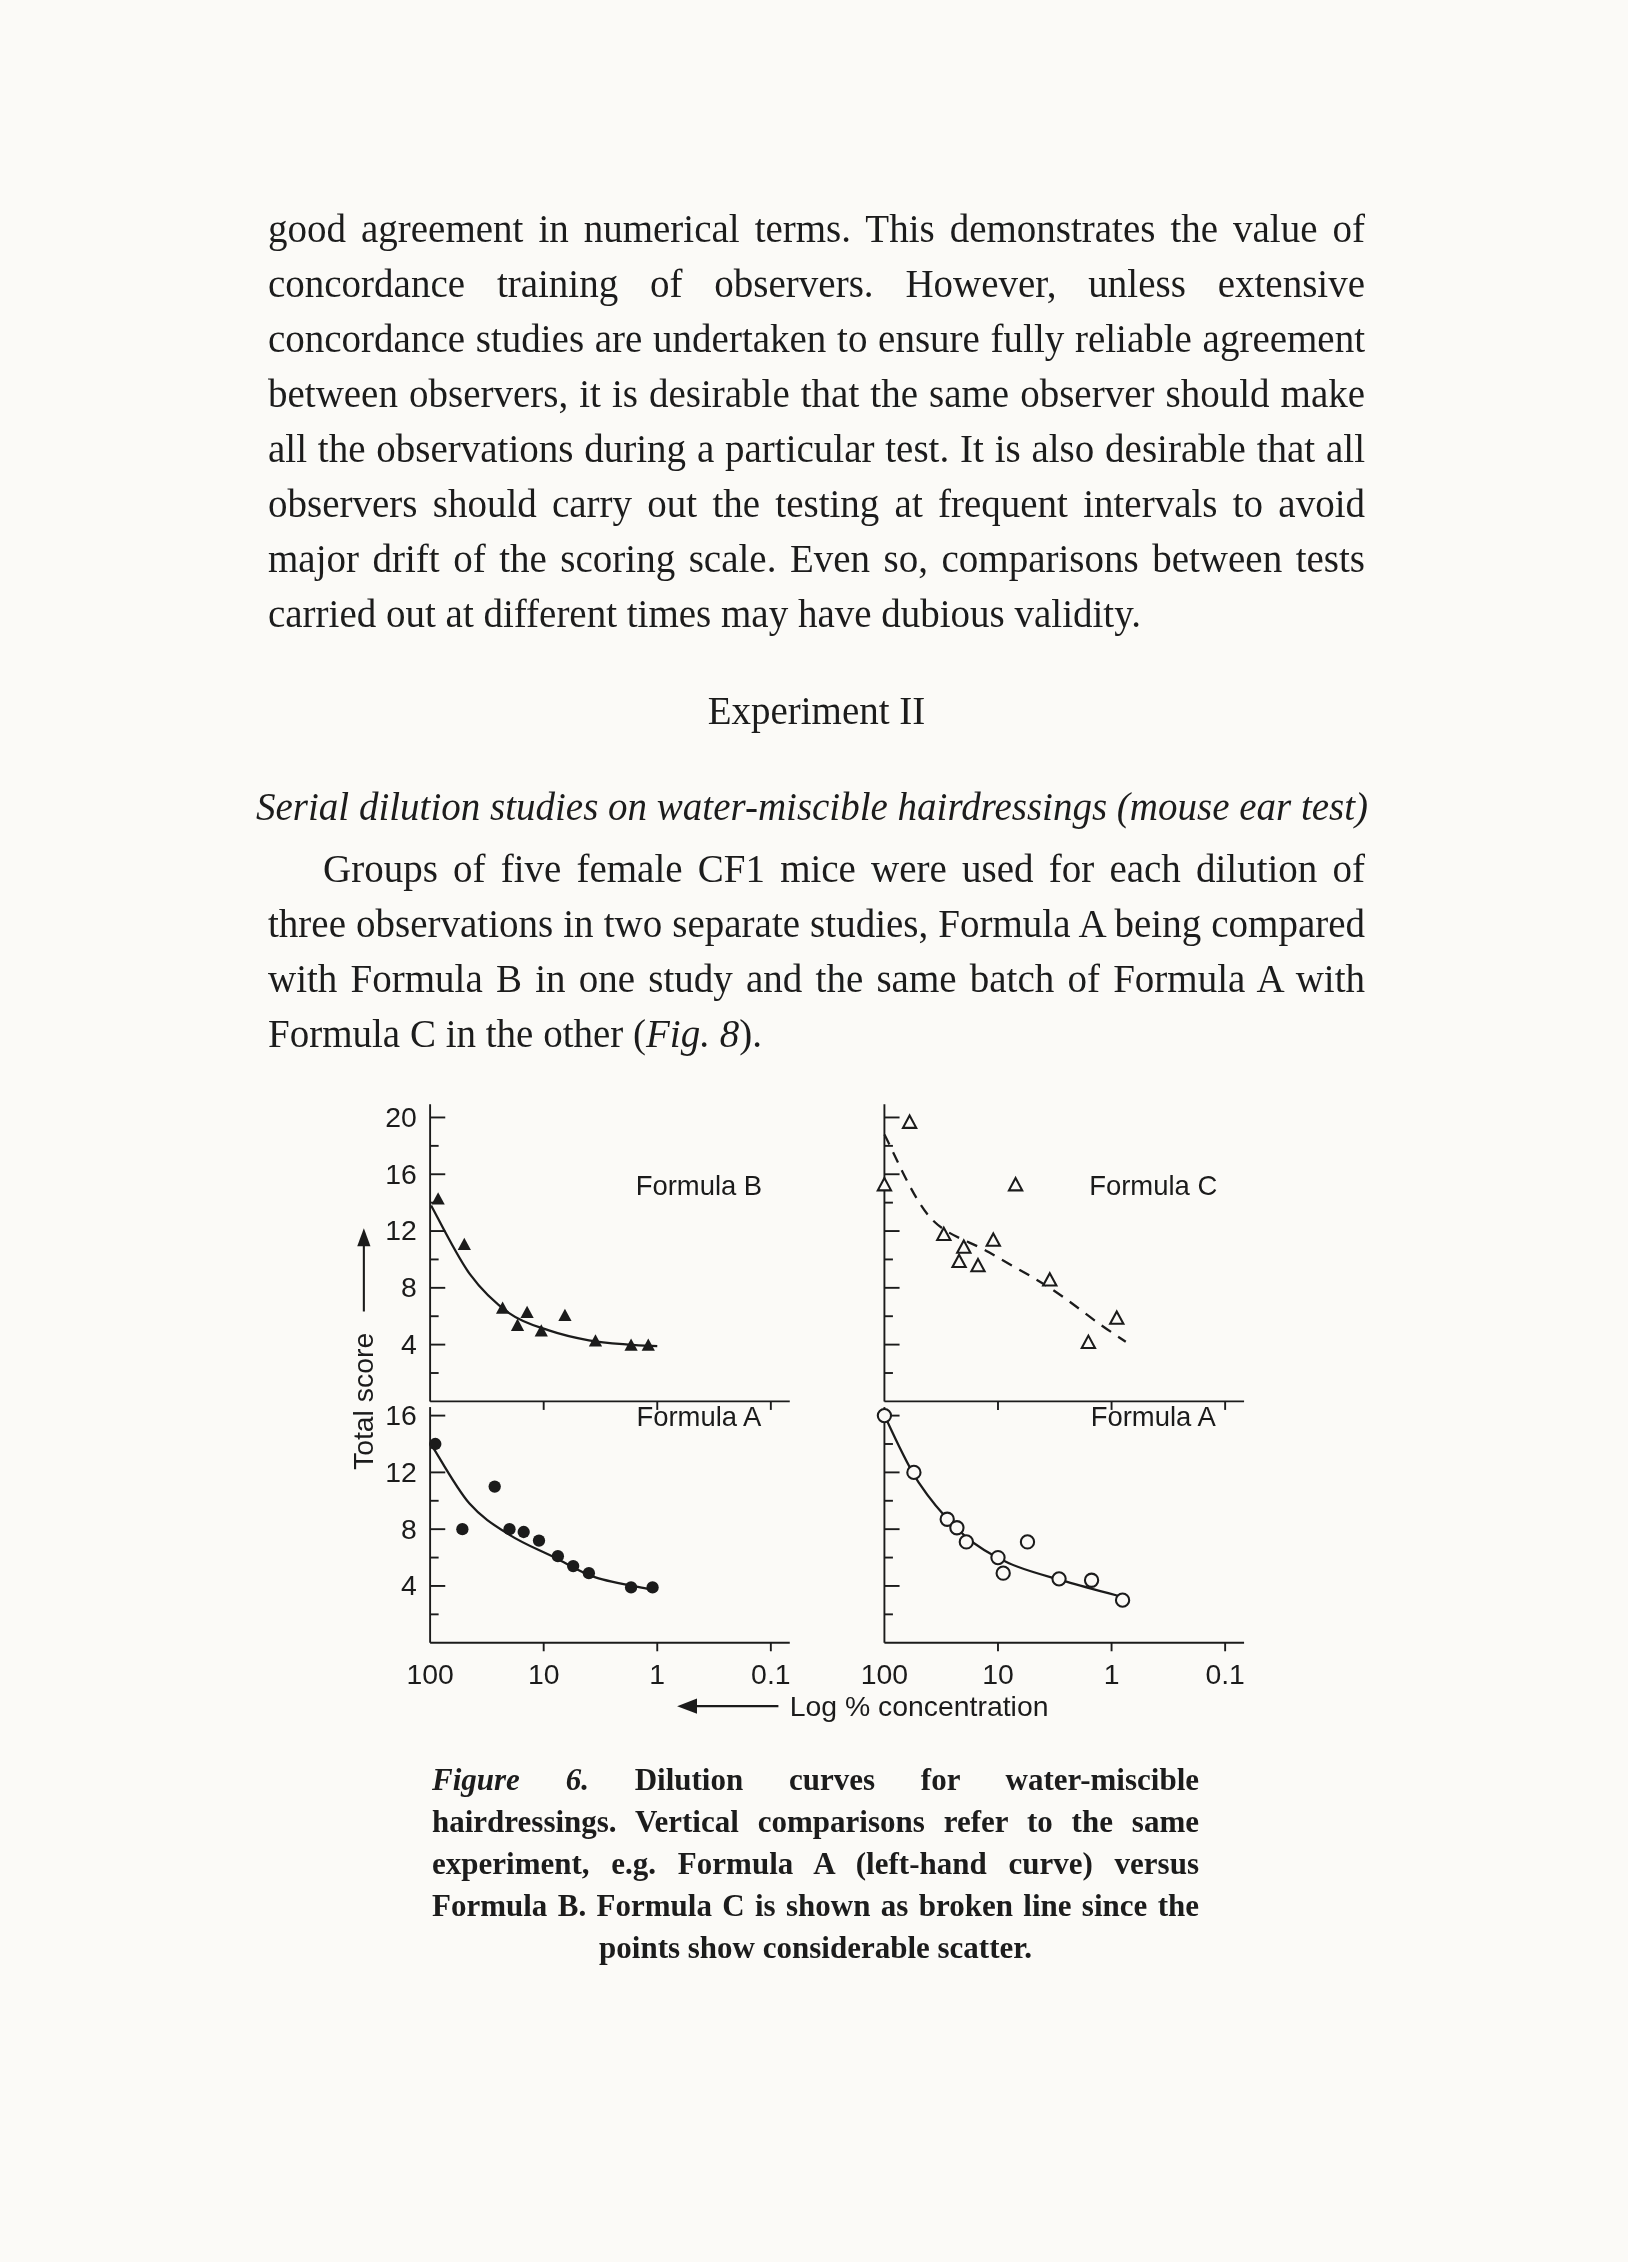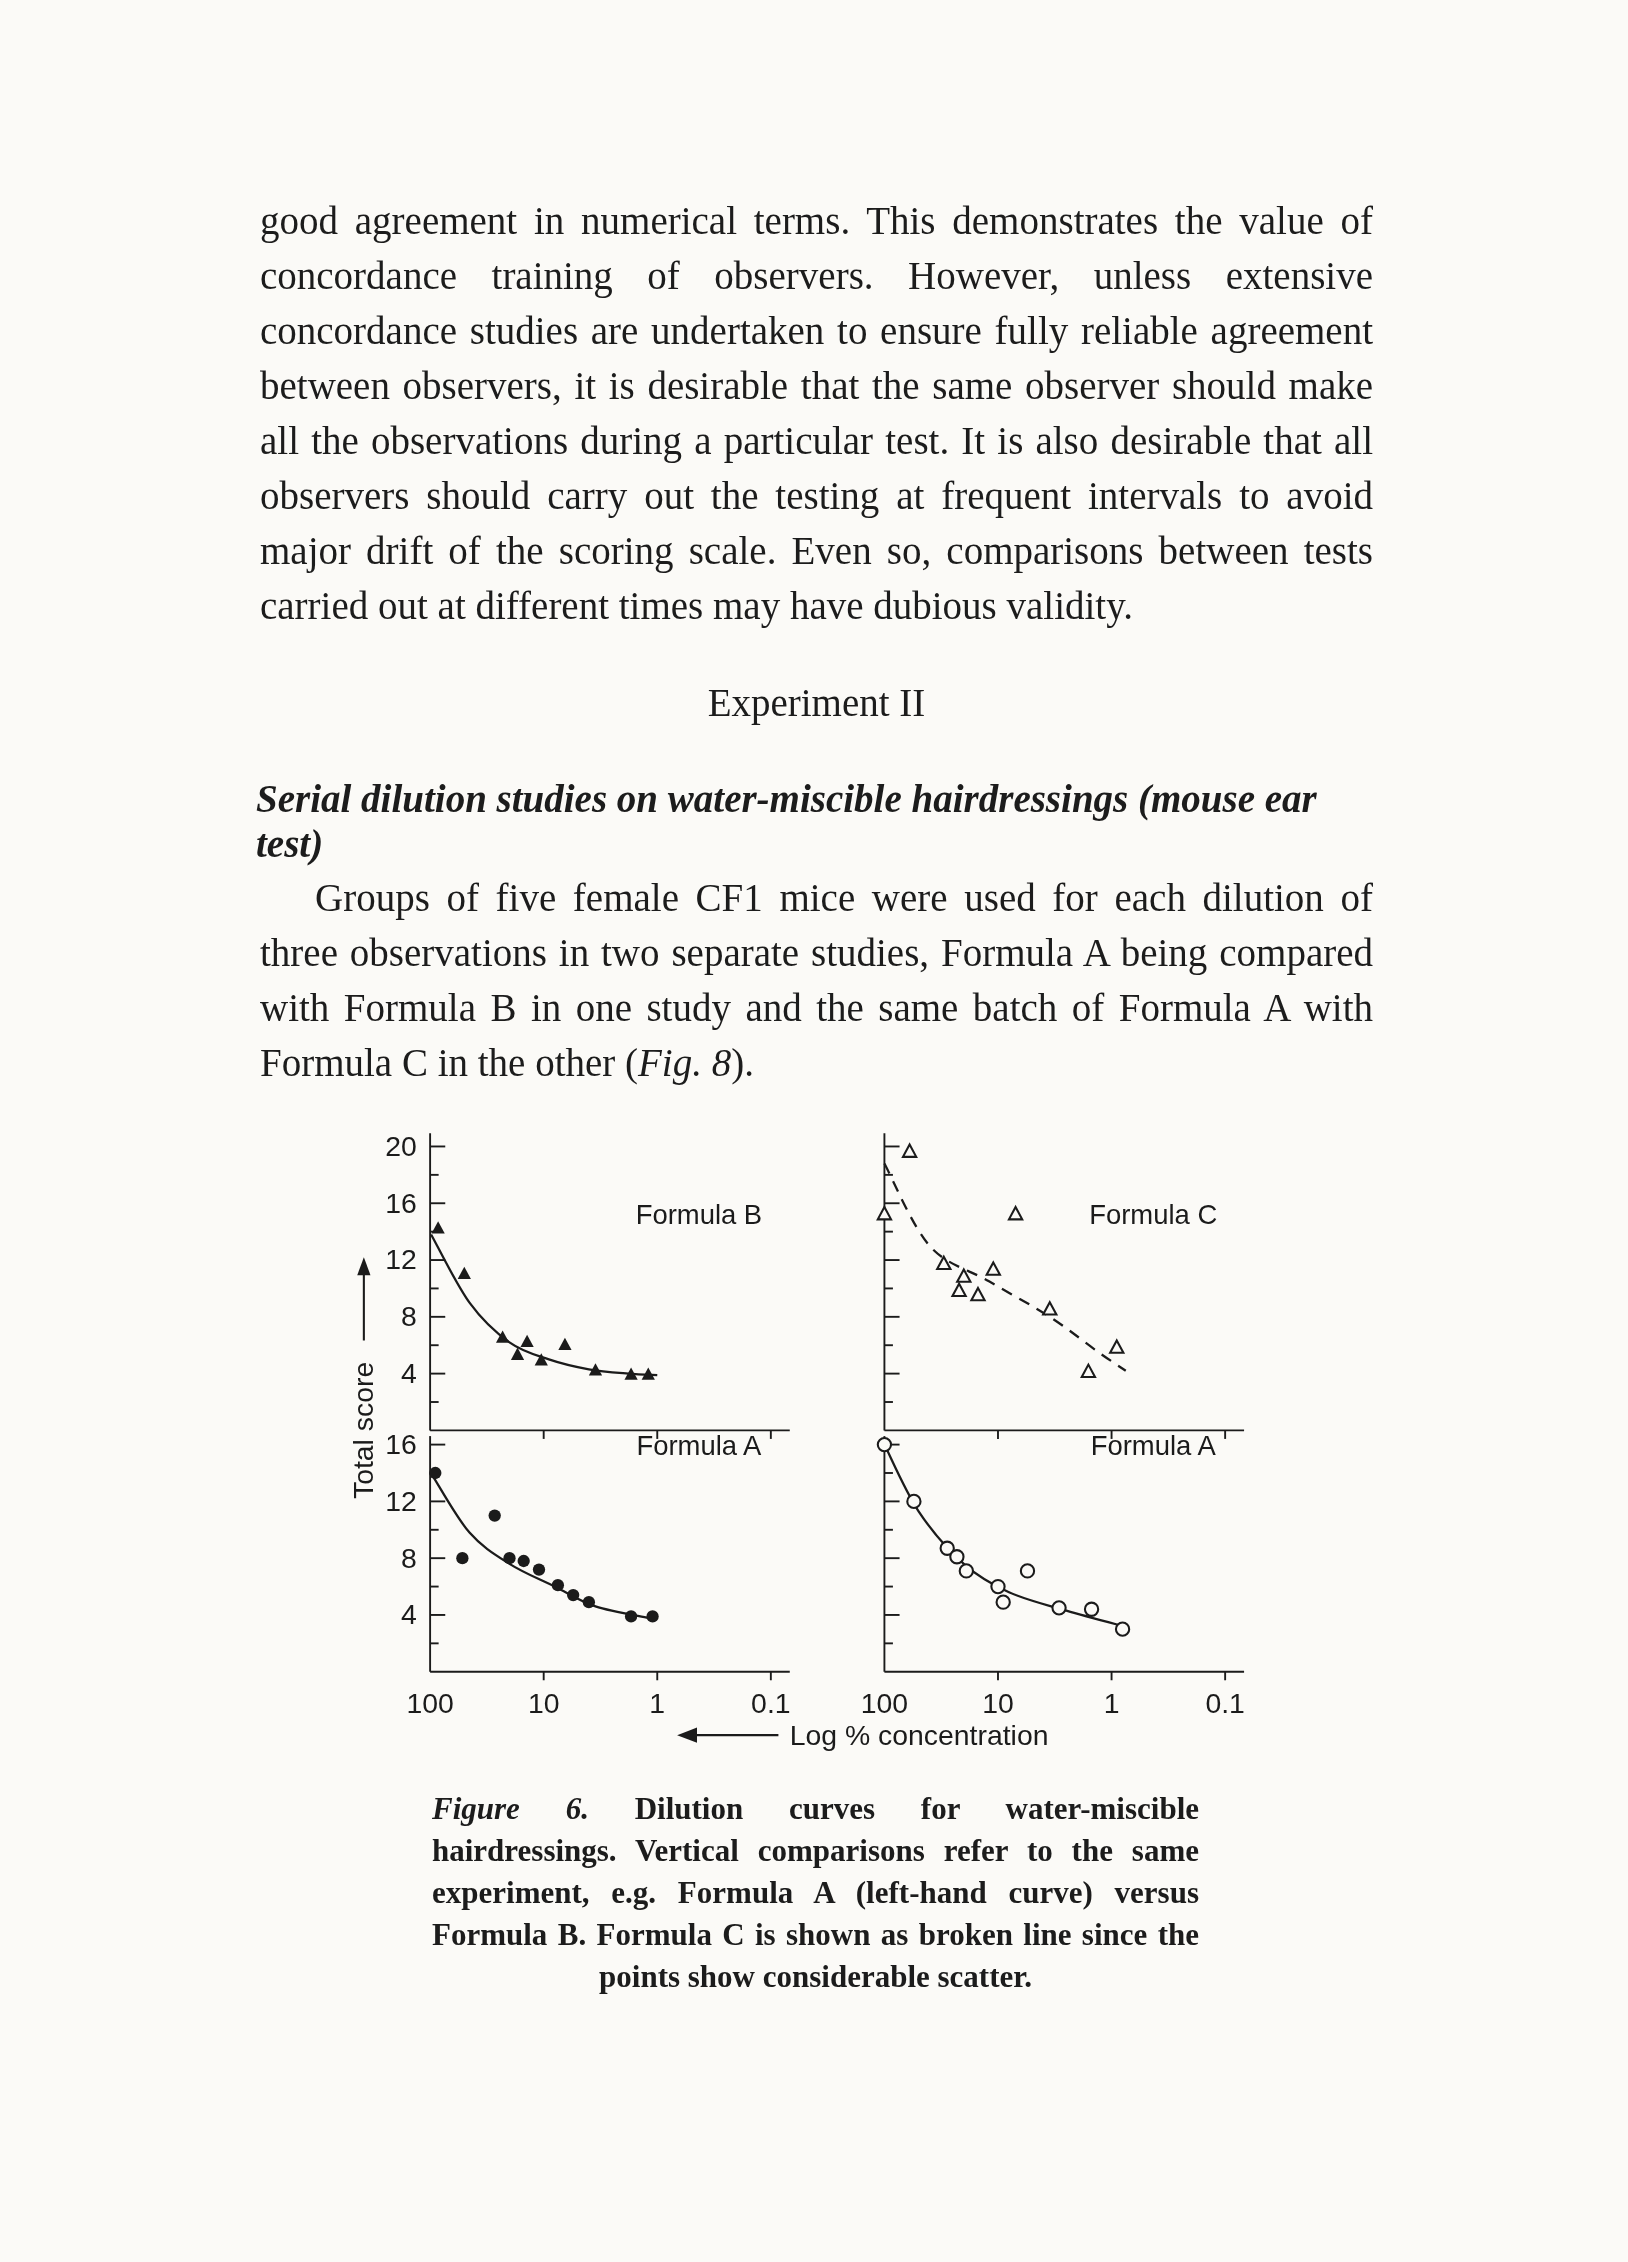--- a/index.html
+++ b/index.html
@@ -10,26 +10,26 @@
     font-family:"Liberation Serif","DejaVu Serif",serif;
     overflow:hidden;
   }
   .content{padding:189px 0 0 256px;width:1121px;}
   .pagehead{position:relative;height:51px;margin-bottom:47px;}
   .running-title{
     display:block;text-align:center;
     font-weight:700;font-size:29px;letter-spacing:2.8px;
   }
   .page-number{position:absolute;right:0;top:-3.8px;font-size:39px;font-weight:600;}
-  p.body{font-size:39px;line-height:55px;text-align:justify;margin:4px;}
+  p.body{font-size:39px;line-height:55px;text-align:justify;margin:12px;}
   .exp-heading{
     font-size:39px;font-weight:400;
     text-align:center;margin:47px 0 51px;
   }
-  .section-heading{font-size:39px;font-style:italic;font-weight:700;margin:0 0 3.8px;}
+  .section-heading{font-size:39px;font-style:italic;font-weight:400;margin:0 0 3.8px;}
   p.indent{text-indent:55px;}
   figure{margin:28px 0 0 70px;padding:0;}
   svg text{font-family:"Liberation Sans","DejaVu Sans",sans-serif;}
   .tick-label{font-size:30px;fill:#1b1b1b;}
   .panel-label{font-size:29px;fill:#1b1b1b;}
   .axis-title{font-size:30px;fill:#1b1b1b;}
   figcaption{
     margin:26.5px 0 0 106px;width:767px;
     font-size:31px;line-height:42px;font-weight:700;
     text-align:justify;text-align-last:center;

